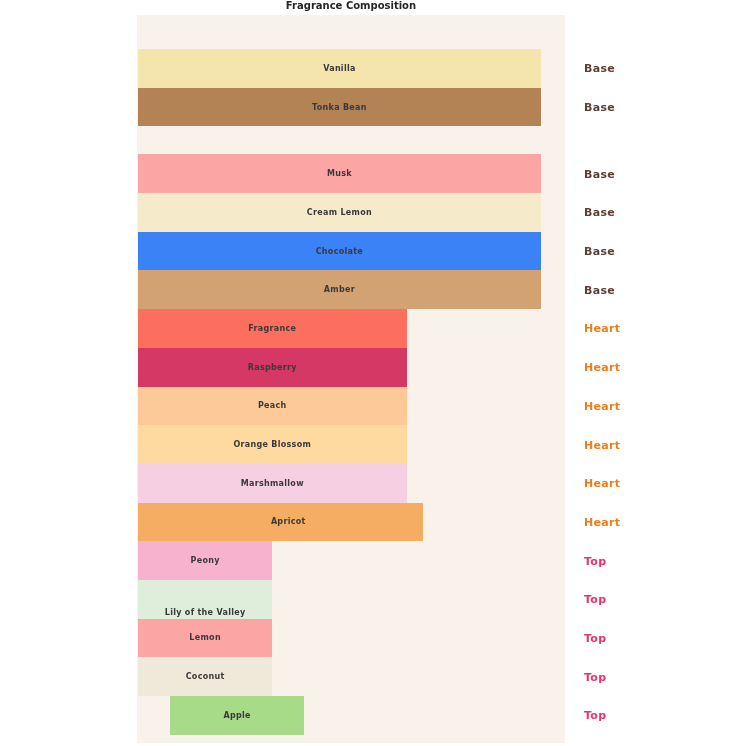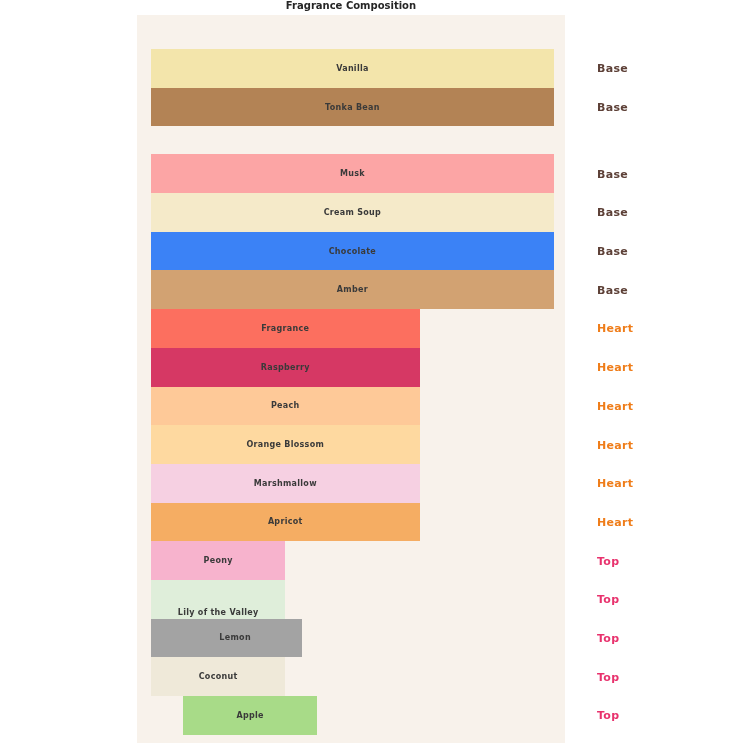--- a/index.html
+++ b/index.html
@@ -28,21 +28,21 @@
   .plot-area {
     position: absolute;
     left: 137px;
     top: 15px;
     width: 428px;
     height: 728px;
     background: #f8f2eb;
   }
   .bar-rows {
     position: absolute;
-    left: 14px;
+    left: 1px;
     top: 34px;
     width: 427px;
   }
   .bar-row {
     position: relative;
     height: 38.7px;
   }
   .bar {
     height: 100%;
     display: flex;
@@ -87,21 +87,21 @@
           <span class="note-label" style="color: rgb(93, 64, 55);">Base</span>
         </div>
         <div class="bar-row">
           <div class="bar" style="width: 94.3396%; background: #fca5a5; margin-top: 28px;">
             <span class="bar-label" style="color: rgb(58, 58, 58);">Musk</span>
           </div>
           <span class="note-label" style="color: rgb(93, 64, 55);">Base</span>
         </div>
         <div class="bar-row">
           <div class="bar" style="width: 94.3396%; background: rgb(245, 234, 201);">
-            <span class="bar-label" style="color: rgb(58, 58, 58);">Cream Soup</span>
+            <span class="bar-label" style="color: rgb(58, 58, 58);">Cream Lemon</span>
           </div>
           <span class="note-label" style="color: rgb(93, 64, 55);">Base</span>
         </div>
         <div class="bar-row">
           <div class="bar" style="width: 94.3396%; background: #3b82f6;">
             <span class="bar-label" style="color: rgb(58, 58, 58);">Chocolate</span>
           </div>
           <span class="note-label" style="color: rgb(93, 64, 55);">Base</span>
         </div>
         <div class="bar-row">
@@ -134,39 +134,39 @@
           </div>
           <span class="note-label" style="color: rgb(239, 125, 26);">Heart</span>
         </div>
         <div class="bar-row">
           <div class="bar" style="width: 62.8931%; background: rgb(246, 208, 226);">
             <span class="bar-label" style="color: rgb(58, 58, 58);">Marshmallow</span>
           </div>
           <span class="note-label" style="color: rgb(239, 125, 26);">Heart</span>
         </div>
         <div class="bar-row">
-          <div class="bar" style="width: 62.8931%; background: rgb(245, 173, 99);">
+          <div class="bar" style="width: 62.8931%; background: rgb(245, 173, 99); padding-left: 16px;">
             <span class="bar-label" style="color: rgb(58, 58, 58);">Apricot</span>
           </div>
           <span class="note-label" style="color: rgb(239, 125, 26);">Heart</span>
         </div>
         <div class="bar-row">
           <div class="bar" style="width: 31.4465%; background: rgb(247, 179, 205);">
             <span class="bar-label" style="color: rgb(58, 58, 58);">Peony</span>
           </div>
           <span class="note-label" style="color: rgb(232, 50, 109);">Top</span>
         </div>
         <div class="bar-row">
           <div class="bar" style="width: 31.4465%; background: rgb(223, 238, 218);">
             <span class="bar-label" style="color: rgb(58, 58, 58); margin-top: 27px;">Lily of the Valley</span>
           </div>
           <span class="note-label" style="color: rgb(232, 50, 109);">Top</span>
         </div>
         <div class="bar-row">
-          <div class="bar" style="width: 31.4465%; background: #a3a3a3; padding-left: 17px;">
+          <div class="bar" style="width: 31.4465%; background: #fca5a5;">
             <span class="bar-label" style="color: rgb(58, 58, 58);">Lemon</span>
           </div>
           <span class="note-label" style="color: rgb(232, 50, 109);">Top</span>
         </div>
         <div class="bar-row">
           <div class="bar" style="width: 31.4465%; background: rgb(239, 233, 217);">
             <span class="bar-label" style="color: rgb(58, 58, 58);">Coconut</span>
           </div>
           <span class="note-label" style="color: rgb(232, 50, 109);">Top</span>
         </div>

